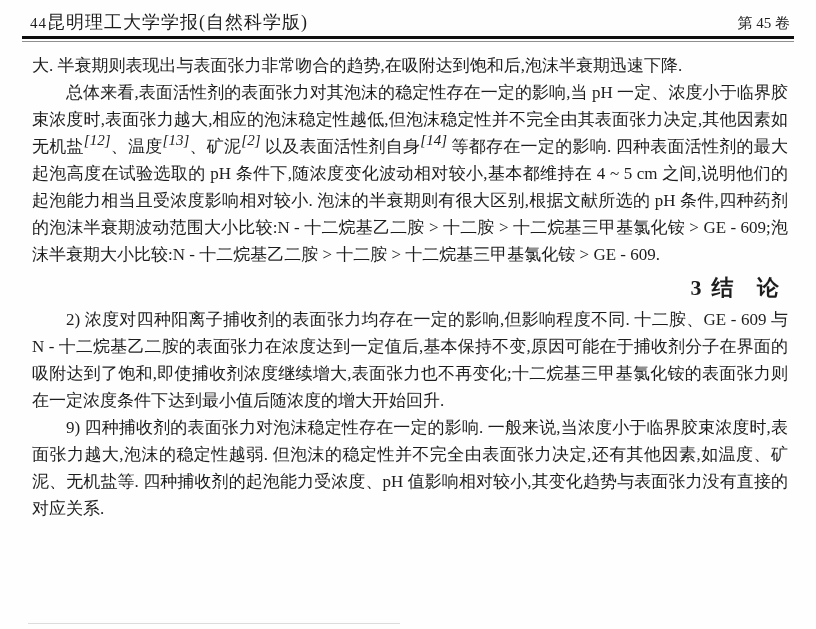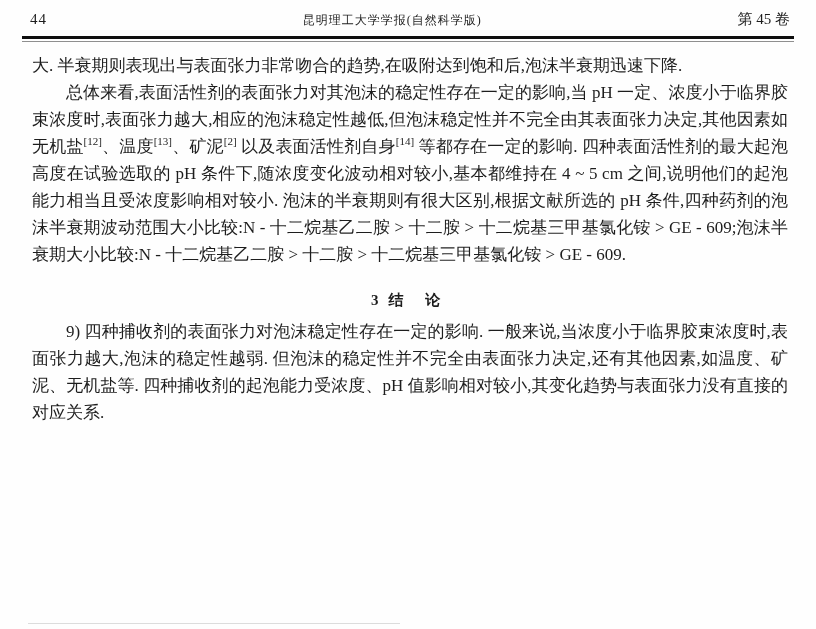--- a/index.html
+++ b/index.html
@@ -19,22 +19,22 @@
     position: absolute;
     top: 10px; left: 30px; right: 26px;
     display: flex;
     justify-content: space-between;
     align-items: baseline;
     font-size: 15px;
   }
   .page-number { font-size: 15px; letter-spacing: 1px; }
   .journal-title {
     flex: 1;
-    text-align: center;
-    font-size: 12px;
+    text-align: left;
+    font-size: 18px;
     letter-spacing: 1px;
   }
   .volume-label { font-size: 15px; }
   .rule-thick {
     position: absolute;
     top: 36px; left: 22px; right: 22px;
     height: 3px;
     background: #0e0e0e;
   }
   .rule-thin {
@@ -46,30 +46,31 @@
   .article {
     position: absolute;
     top: 52px; left: 32px; right: 28px;
     font-size: 17px;
     line-height: 27px;
     text-align: justify;
   }
   .article p { margin: 0; }
   .article p.indent { text-indent: 2em; }
   .article sup {
-    font-size: 11px;
+    font-size: 15px;
     line-height: 0;
     vertical-align: super;
+    font-style: italic;
   }
   h2.section-heading {
-    font-size: 15px;
+    font-size: 22px;
     font-weight: 700;
     line-height: 28px;
-    margin: 18px 0 4px 0;
-    text-align: center;
+    margin: 6px 0 4px 0;
+    text-align: right;
   }
   h2 .section-number { margin-right: 10px; }
   h2 .section-title { letter-spacing: 9px; }
   .scan-artifact-line {
     position: absolute;
     left: 28px; bottom: 5px;
     width: 372px; height: 1px;
     background: #dcdcdc;
   }
 </style>
@@ -91,19 +92,20 @@
     <div>
         <p>大. 半衰期则表现出与表面张力非常吻合的趋势,在吸附达到饱和后,泡沫半衰期迅速下降.</p>
         <p class="indent">总体来看,表面活性剂的表面张力对其泡沫的稳定性存在一定的影响,当 pH 一定、浓度小于临界胶束浓度时,表面张力越大,相应的泡沫稳定性越低,但泡沫稳定性并不完全由其表面张力决定,其他因素如无机盐<sup>[12]</sup>、温度<sup>[13]</sup>、矿泥<sup>[2]</sup> 以及表面活性剂自身<sup>[14]</sup> 等都存在一定的影响. 四种表面活性剂的最大起泡高度在试验选取的 pH 条件下,随浓度变化波动相对较小,基本都维持在 4 ~ 5 cm 之间,说明他们的起泡能力相当且受浓度影响相对较小. 泡沫的半衰期则有很大区别,根据文献所选的 pH 条件,四种药剂的泡沫半衰期波动范围大小比较:N - 十二烷基乙二胺 &gt; 十二胺 &gt; 十二烷基三甲基氯化铵 &gt; GE - 609;泡沫半衰期大小比较:N - 十二烷基乙二胺 &gt; 十二胺 &gt; 十二烷基三甲基氯化铵 &gt; GE - 609.</p>
       </div>
 
     <h2 class="section-heading">
       <span class="section-number">3</span><span class="section-title">结 论</span>
     </h2>
 
     <div>
+        <p class="indent">2) 浓度对四种阳离子捕收剂的表面张力均存在一定的影响,但影响程度不同. 十二胺、GE - 609 与 N - 十二烷基乙二胺的表面张力在浓度达到一定值后,基本保持不变,原因可能在于捕收剂分子在界面的吸附达到了饱和,即使捕收剂浓度继续增大,表面张力也不再变化;十二烷基三甲基氯化铵的表面张力则在一定浓度条件下达到最小值后随浓度的增大开始回升.</p>
         <p class="indent">9) 四种捕收剂的表面张力对泡沫稳定性存在一定的影响. 一般来说,当浓度小于临界胶束浓度时,表面张力越大,泡沫的稳定性越弱. 但泡沫的稳定性并不完全由表面张力决定,还有其他因素,如温度、矿泥、无机盐等. 四种捕收剂的起泡能力受浓度、pH 值影响相对较小,其变化趋势与表面张力没有直接的对应关系.</p>
       </div>
   </div>
 
   <div class="scan-artifact-line"></div>
 
 </div>
 
 </body></html>

